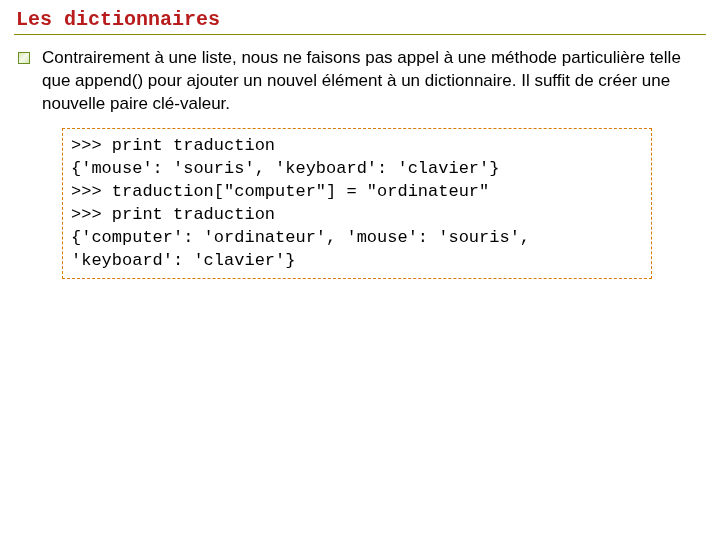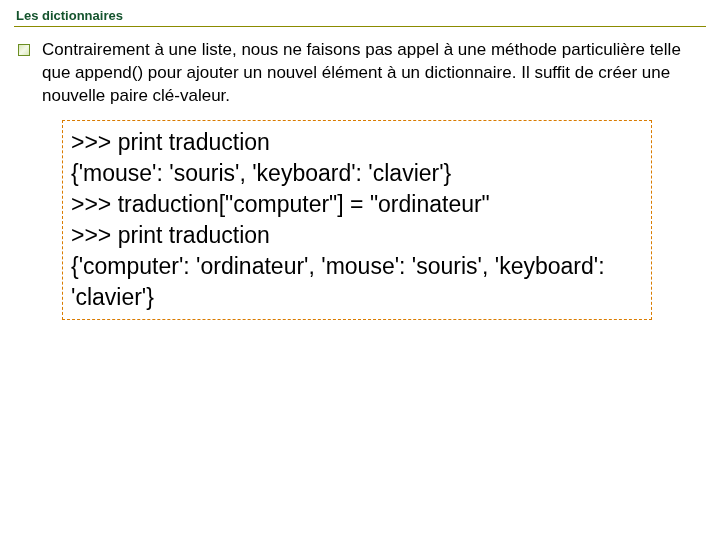--- a/index.html
+++ b/index.html
@@ -18,24 +18,24 @@
     height: 540px;
     box-sizing: border-box;
     padding: 8px 14px 0 14px;
   }
   .title-wrap {
     border-bottom: 1px solid #8b8b00;
     padding-bottom: 3px;
     margin-bottom: 12px;
   }
   .title {
-    font-family: Liberation Sans, sans-serif;
+    font-family: Liberation Mono, monospace;
     font-weight: bold;
-    font-size: 13px;
-    color: #14532d;
+    font-size: 20px;
+    color: #b91c1c;
     margin: 0;
     padding-left: 2px;
   }
   .body {
     padding: 0 6px 0 4px;
   }
   .bullet-row {
     display: flex;
     align-items: flex-start;
     gap: 12px;
@@ -54,22 +54,22 @@
     line-height: 1.35;
     font-size: 17px;
   }
   .code-box {
     margin: 12px 0 0 44px;
     width: 590px;
     border: 1px dashed #d97b00;
     padding: 6px 8px;
     box-sizing: border-box;
     line-height: 1.35;
-    font-size: 23px;
-    font-family: Liberation Sans, sans-serif;
+    font-size: 17px;
+    font-family: Liberation Mono, monospace;
     white-space: pre-wrap;
   }
 </style>
 </head>
 <body>
 
 <div class="slide">
 
   <div class="title-wrap">
     <h1 class="title">Les dictionnaires</h1>

